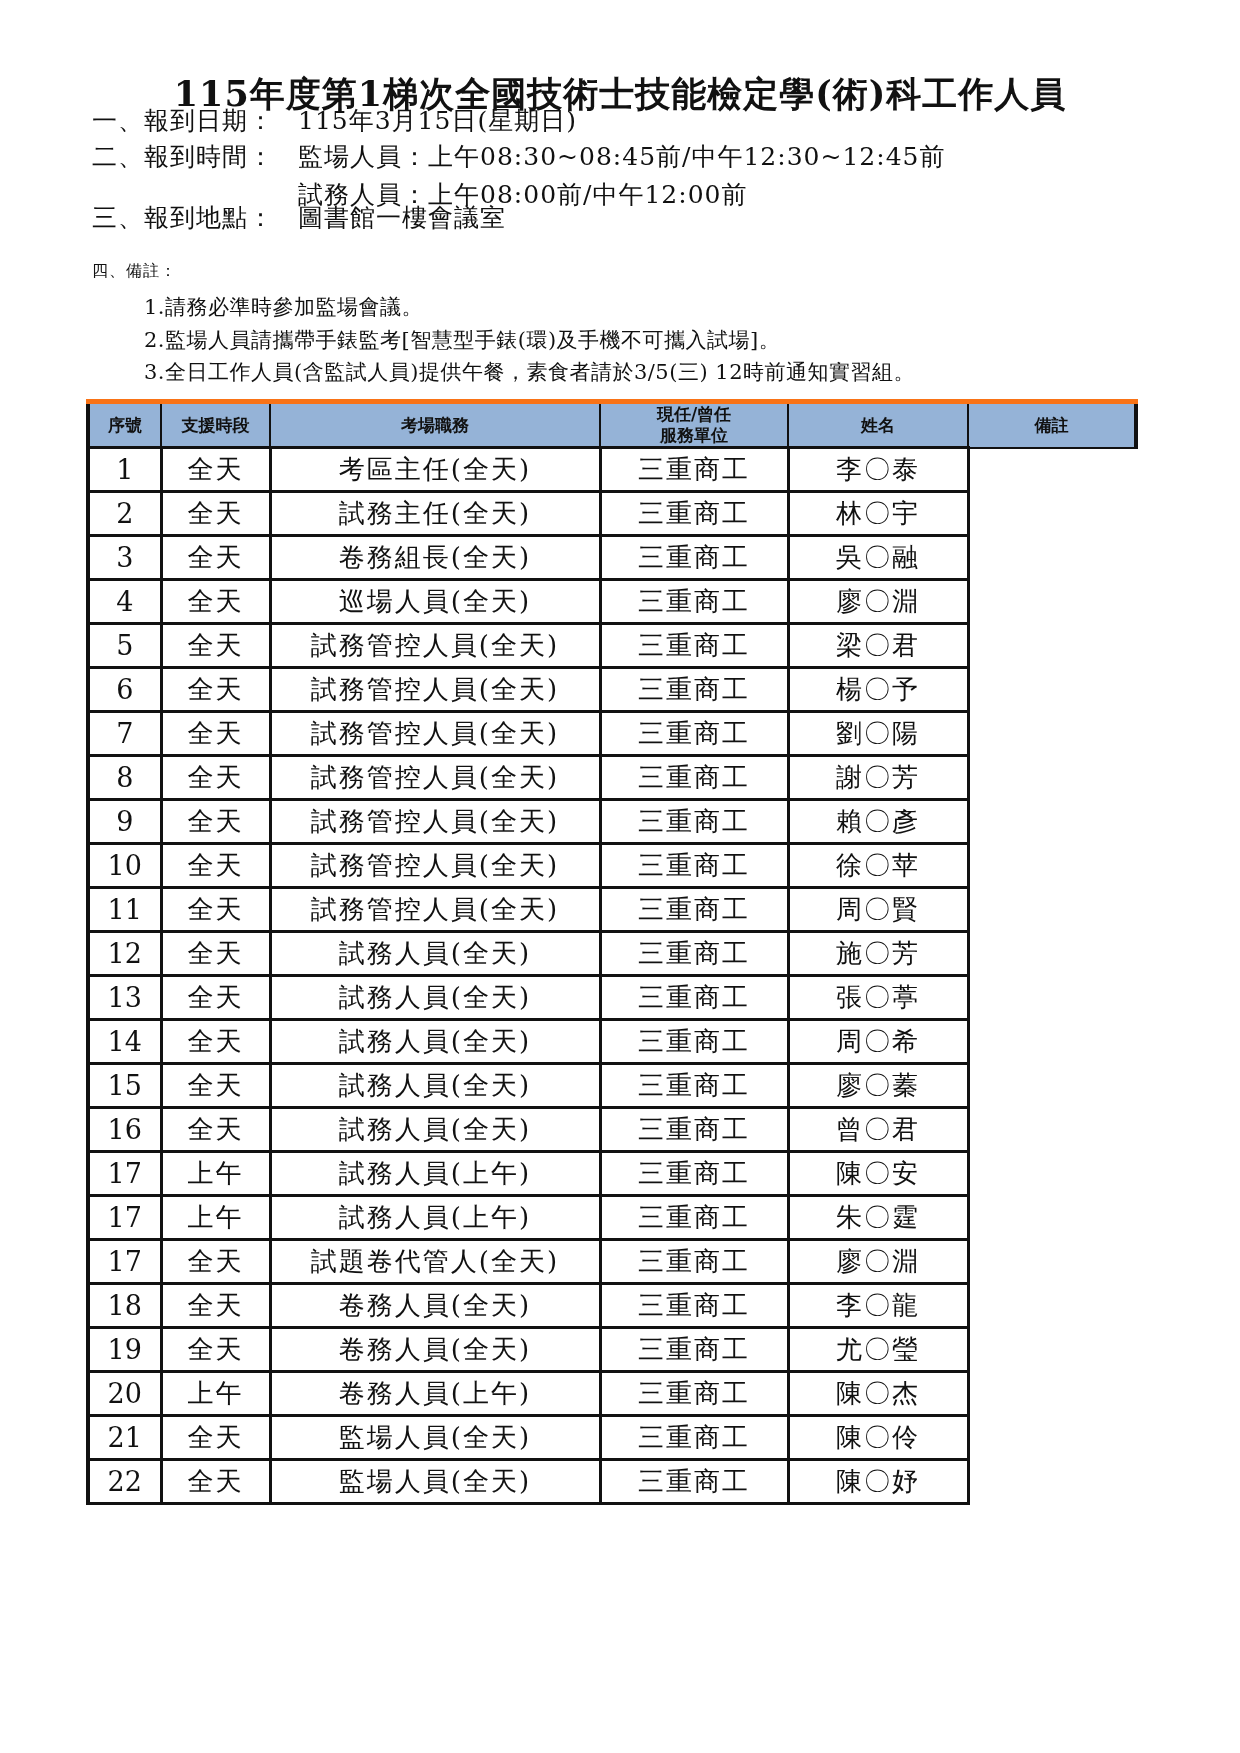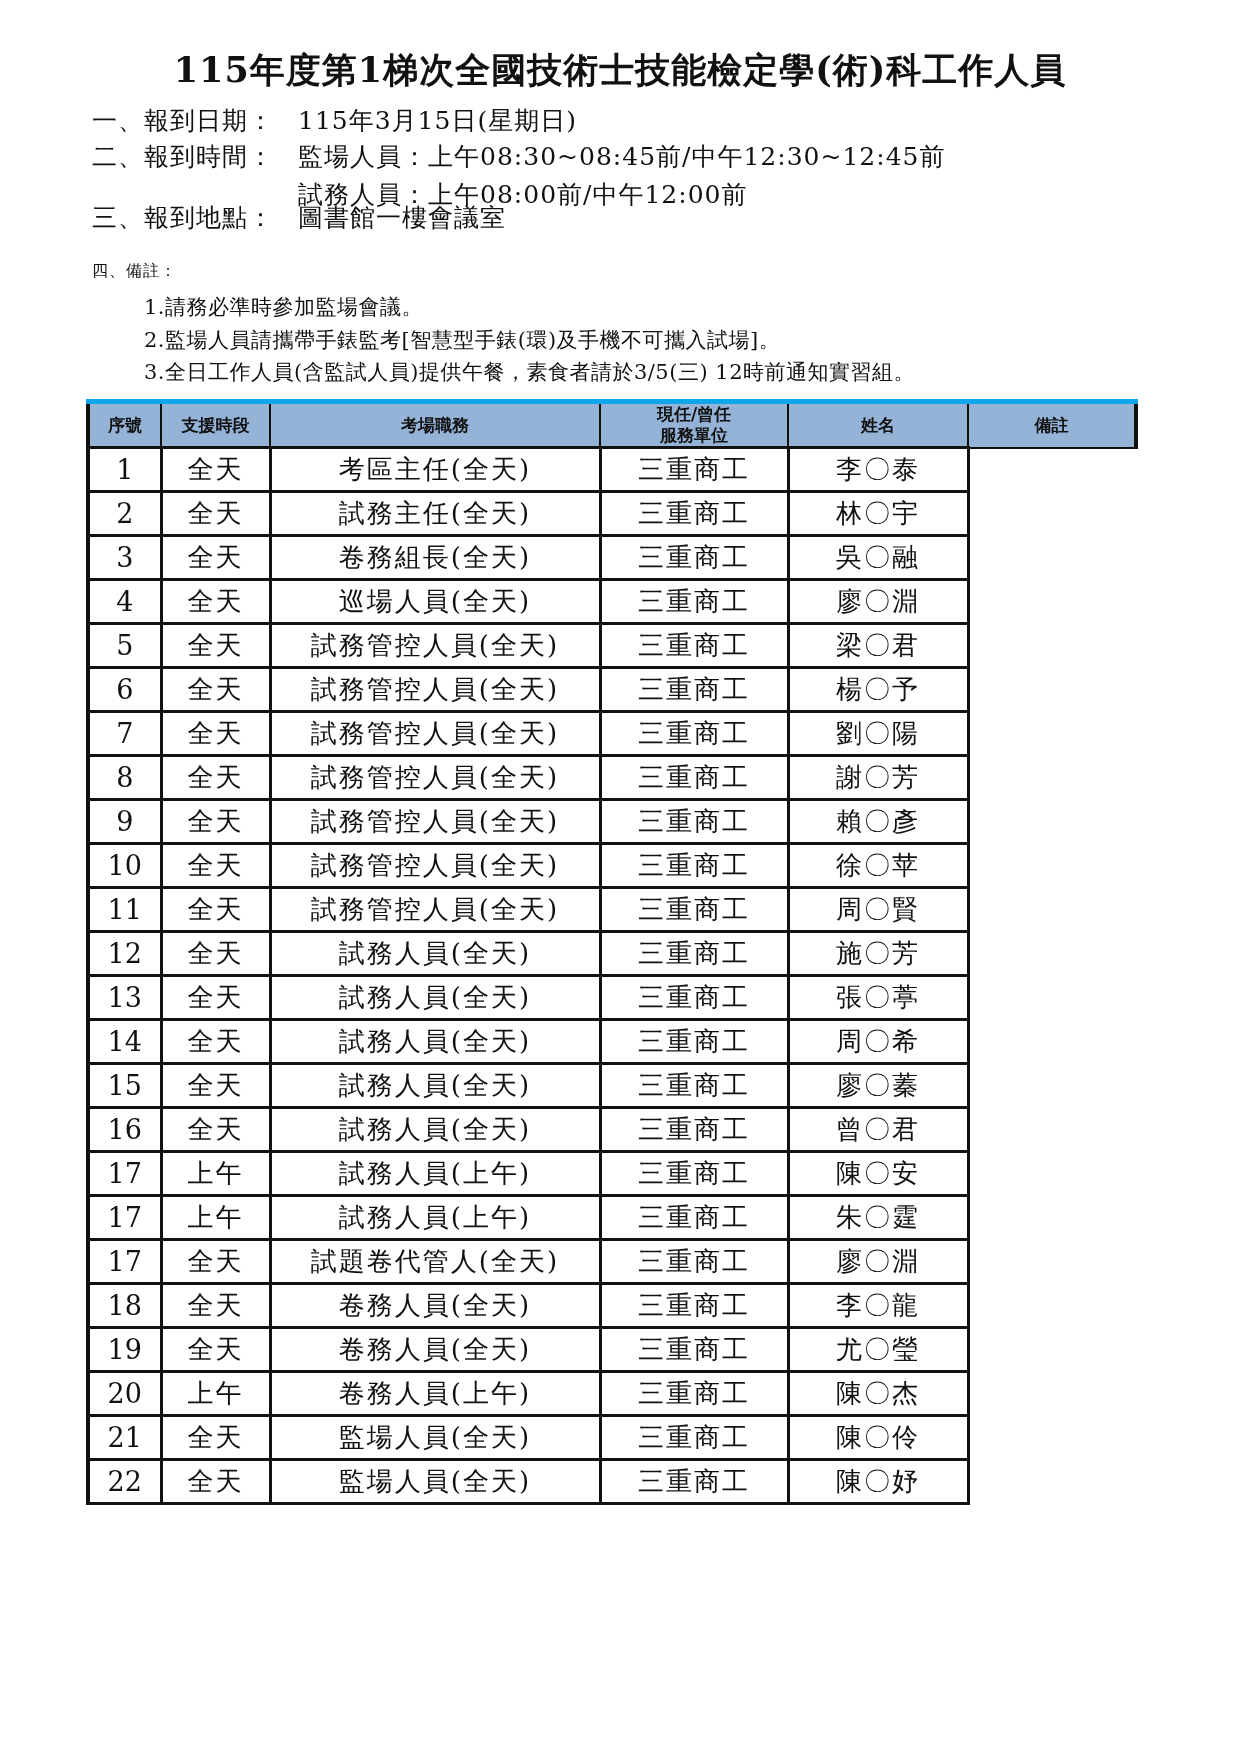--- a/index.html
+++ b/index.html
@@ -1,30 +1,30 @@
 <!DOCTYPE html>
 <html><head>
 <meta charset="utf-8">
 <style>
   html, body { margin: 0; padding: 0; background: #ffffff; }
   body { width: 1240px; height: 1753px; position: relative; overflow: hidden;
          font-family: "DejaVu Serif", "Liberation Serif", serif; color: #111; }
-  .title { position: absolute; top: 48px; left: 0; width: 1240px; text-align: center;
+  .title { position: absolute; top: 72px; left: 0; width: 1240px; text-align: center;
            font-size: 35px; font-weight: bold; letter-spacing: 1px; line-height: 44px; }
   .info-line { position: absolute; left: 92px; font-size: 25px; line-height: 36px; white-space: nowrap; letter-spacing: 1px; }
   .info-line .lbl { display: inline-block; width: 206px; }
   .info-line.indent { left: 298px; }
   .note-head { position: absolute; left: 92px; top: 254px; font-size: 16px; line-height: 34px; letter-spacing: 1px; }
   .note { position: absolute; left: 144px; font-size: 21px; line-height: 30px; white-space: nowrap; letter-spacing: 0.5px; }
 
   table.roster { position: absolute; left: 86px; top: 399px; border-collapse: collapse; table-layout: fixed; }
   table.roster th { background: #95b3d7; border: 2px solid #111; height: 42px; padding: 0;
                     font-family: "DejaVu Sans", "Liberation Sans", sans-serif; font-weight: bold;
                     font-size: 17px; line-height: 21px; text-align: center; vertical-align: middle; color: #111; }
-  table.roster tr.head { border-top: 5px solid #0ea5e9; }
+  table.roster tr.head { border-top: 5px solid #f97316; }
   table.roster th.first { border-left: 4px solid #111; }
   table.roster th.last { border-right: 4px solid #111; }
   table.roster td { border: 3px solid #111; height: 41px; padding: 0; text-align: center;
                     vertical-align: middle; font-size: 26px; letter-spacing: 2px; background: #fff; }
   table.roster td.seq { border-left: 4px solid #111; font-size: 27px; letter-spacing: 0; }
   table.roster td.empty { border: none; background: transparent; }
   table.roster tr.lastrow td.seq,
   table.roster tr.lastrow td.cellb { border-bottom: 4px solid #111; }
   .c1 { width: 73px; } .c2 { width: 109px; } .c3 { width: 330px; }
   .c4 { width: 188px; } .c5 { width: 180px; } .c6 { width: 168px; }

